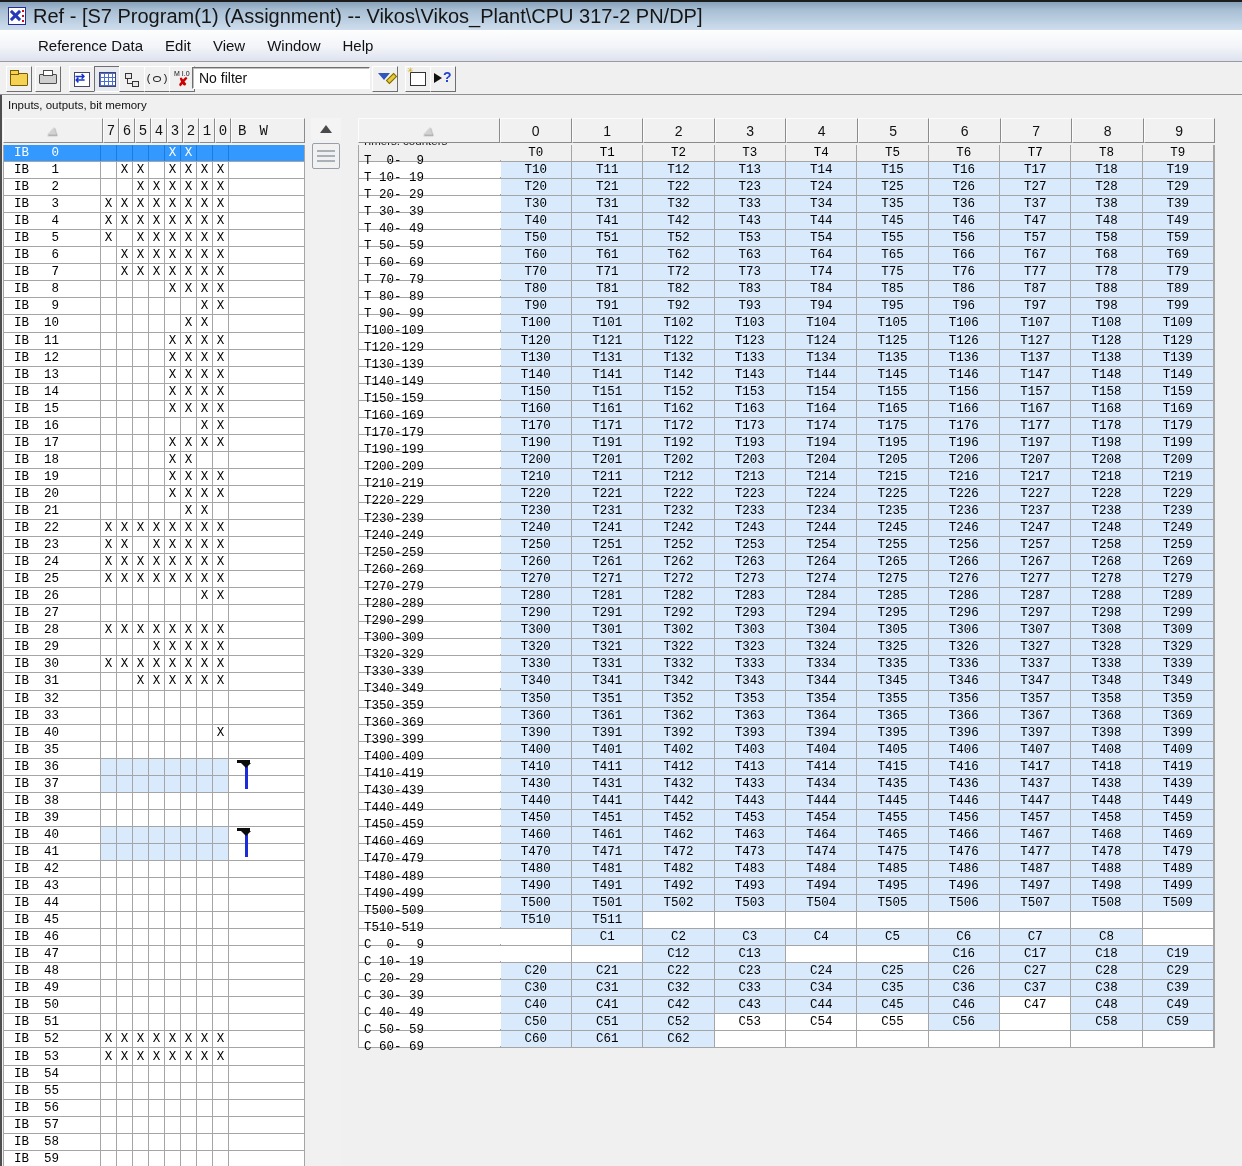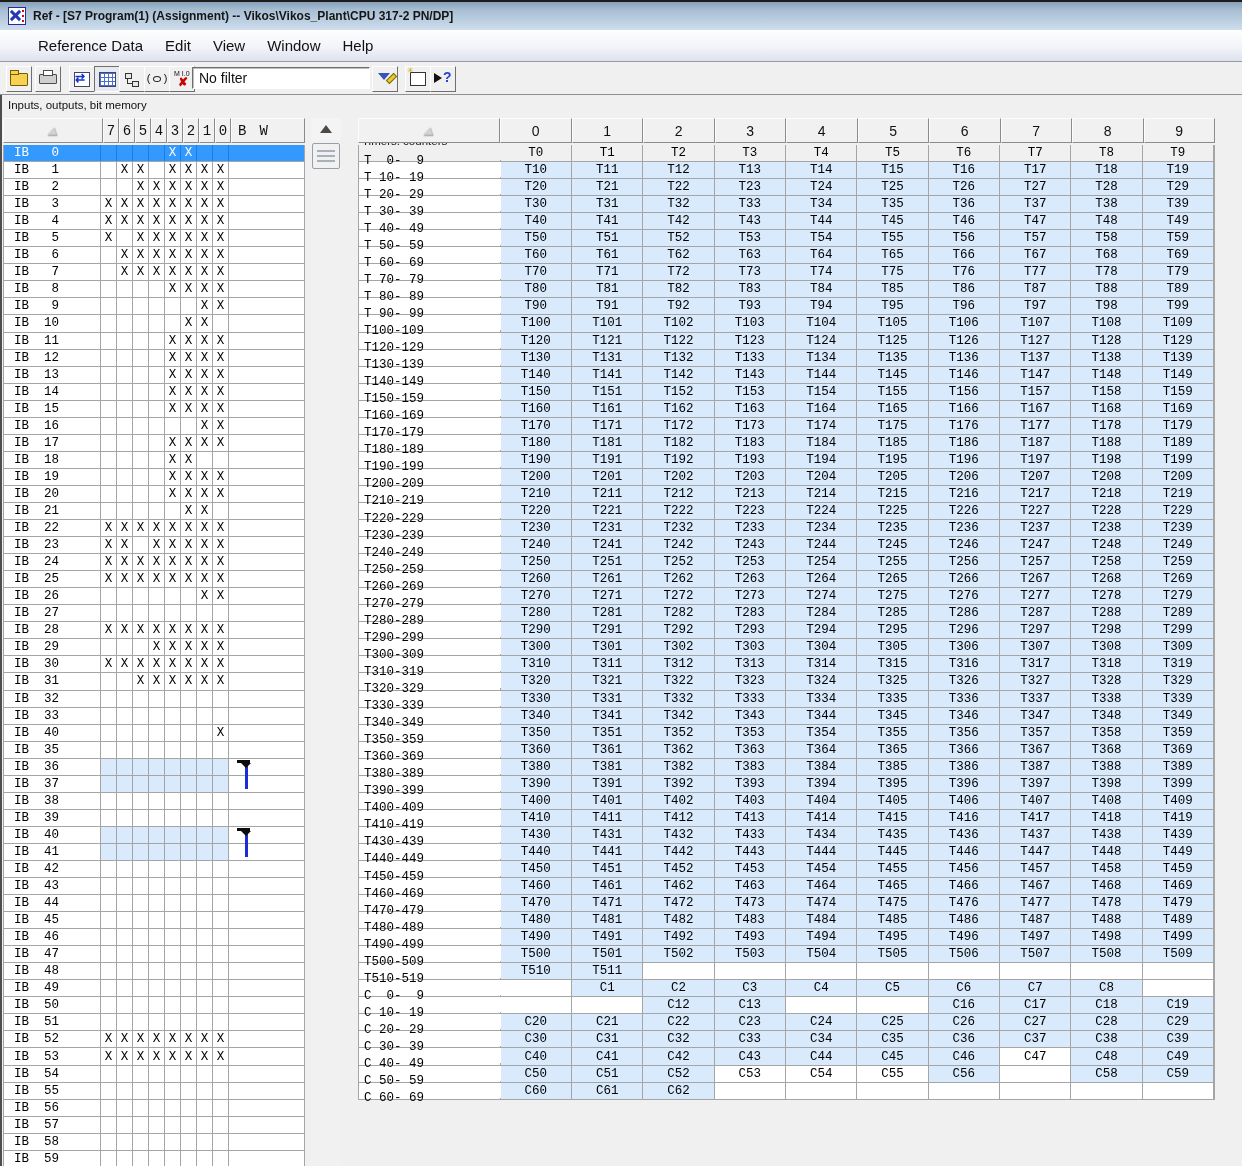--- a/index.html
+++ b/index.html
@@ -15,21 +15,21 @@
     background:linear-gradient(180deg,#87a2ba 0%,#a9bfd4 30%,#c0d3e5 75%,#cfdded 100%);
     display:flex;align-items:center;
   }
   .app-icon{position:relative;width:18px;height:18px;margin-left:8px;background:#fff;
     border:1px solid #2a2a96;box-sizing:border-box;flex:0 0 auto;}
   .app-icon i{position:absolute;width:13px;height:3px;background:#2438b8;left:0px;top:6px;}
   .app-icon i.x1{transform:rotate(45deg);}
   .app-icon i.x2{transform:rotate(-45deg);}
   .app-icon em{position:absolute;right:1px;top:2px;width:2px;height:2px;background:#cc1111;
     box-shadow:0 5px 0 #cc1111,0 10px 0 #cc1111;}
-  .title-text{margin-left:7px;font-size:12px;color:#151515;white-space:nowrap;font-weight:bold;}
+  .title-text{margin-left:7px;font-size:20px;color:#151515;white-space:nowrap;}
   
   .menubar{
     position:absolute;left:0;top:30px;width:1242px;height:32px;box-sizing:border-box;
     background:linear-gradient(180deg,#fefefe 0%,#f2f4f9 55%,#dde2ee 100%);
     border-bottom:1px solid #9a9aa2;
     display:flex;align-items:center;padding-left:27px;font-size:15px;color:#111;
   }
   .menu-item{padding:4px 11px;white-space:nowrap;}
   
   .toolbar{
@@ -1195,33 +1195,20 @@
         <div class="rcell filled">T172</div>
         <div class="rcell filled">T173</div>
         <div class="rcell filled">T174</div>
         <div class="rcell filled">T175</div>
         <div class="rcell filled">T176</div>
         <div class="rcell filled">T177</div>
         <div class="rcell filled">T178</div>
         <div class="rcell filled">T179</div>
       </div>
       <div class="rrow">
-        <div class="rc0">T180-189</div>
-        <div class="rcell filled">T180</div>
-        <div class="rcell filled">T181</div>
-        <div class="rcell filled">T182</div>
-        <div class="rcell filled">T183</div>
-        <div class="rcell filled">T184</div>
-        <div class="rcell filled">T185</div>
-        <div class="rcell filled">T186</div>
-        <div class="rcell filled">T187</div>
-        <div class="rcell filled">T188</div>
-        <div class="rcell filled">T189</div>
-      </div>
-      <div class="rrow">
         <div class="rc0">T190-199</div>
         <div class="rcell filled">T190</div>
         <div class="rcell filled">T191</div>
         <div class="rcell filled">T192</div>
         <div class="rcell filled">T193</div>
         <div class="rcell filled">T194</div>
         <div class="rcell filled">T195</div>
         <div class="rcell filled">T196</div>
         <div class="rcell filled">T197</div>
         <div class="rcell filled">T198</div>
@@ -1364,33 +1351,20 @@
         <div class="rcell filled">T302</div>
         <div class="rcell filled">T303</div>
         <div class="rcell filled">T304</div>
         <div class="rcell filled">T305</div>
         <div class="rcell filled">T306</div>
         <div class="rcell filled">T307</div>
         <div class="rcell filled">T308</div>
         <div class="rcell filled">T309</div>
       </div>
       <div class="rrow">
-        <div class="rc0">T310-319</div>
-        <div class="rcell filled">T310</div>
-        <div class="rcell filled">T311</div>
-        <div class="rcell filled">T312</div>
-        <div class="rcell filled">T313</div>
-        <div class="rcell filled">T314</div>
-        <div class="rcell filled">T315</div>
-        <div class="rcell filled">T316</div>
-        <div class="rcell filled">T317</div>
-        <div class="rcell filled">T318</div>
-        <div class="rcell filled">T319</div>
-      </div>
-      <div class="rrow">
         <div class="rc0">T320-329</div>
         <div class="rcell filled">T320</div>
         <div class="rcell filled">T321</div>
         <div class="rcell filled">T322</div>
         <div class="rcell filled">T323</div>
         <div class="rcell filled">T324</div>
         <div class="rcell filled">T325</div>
         <div class="rcell filled">T326</div>
         <div class="rcell filled">T327</div>
         <div class="rcell filled">T328</div>
@@ -1440,33 +1414,20 @@
         <div class="rcell filled">T360</div>
         <div class="rcell filled">T361</div>
         <div class="rcell filled">T362</div>
         <div class="rcell filled">T363</div>
         <div class="rcell filled">T364</div>
         <div class="rcell filled">T365</div>
         <div class="rcell filled">T366</div>
         <div class="rcell filled">T367</div>
         <div class="rcell filled">T368</div>
         <div class="rcell filled">T369</div>
-      </div>
-      <div class="rrow">
-        <div class="rc0">T380-389</div>
-        <div class="rcell filled">T380</div>
-        <div class="rcell filled">T381</div>
-        <div class="rcell filled">T382</div>
-        <div class="rcell filled">T383</div>
-        <div class="rcell filled">T384</div>
-        <div class="rcell filled">T385</div>
-        <div class="rcell filled">T386</div>
-        <div class="rcell filled">T387</div>
-        <div class="rcell filled">T388</div>
-        <div class="rcell filled">T389</div>
       </div>
       <div class="rrow">
         <div class="rc0">T390-399</div>
         <div class="rcell filled">T390</div>
         <div class="rcell filled">T391</div>
         <div class="rcell filled">T392</div>
         <div class="rcell filled">T393</div>
         <div class="rcell filled">T394</div>
         <div class="rcell filled">T395</div>
         <div class="rcell filled">T396</div>

